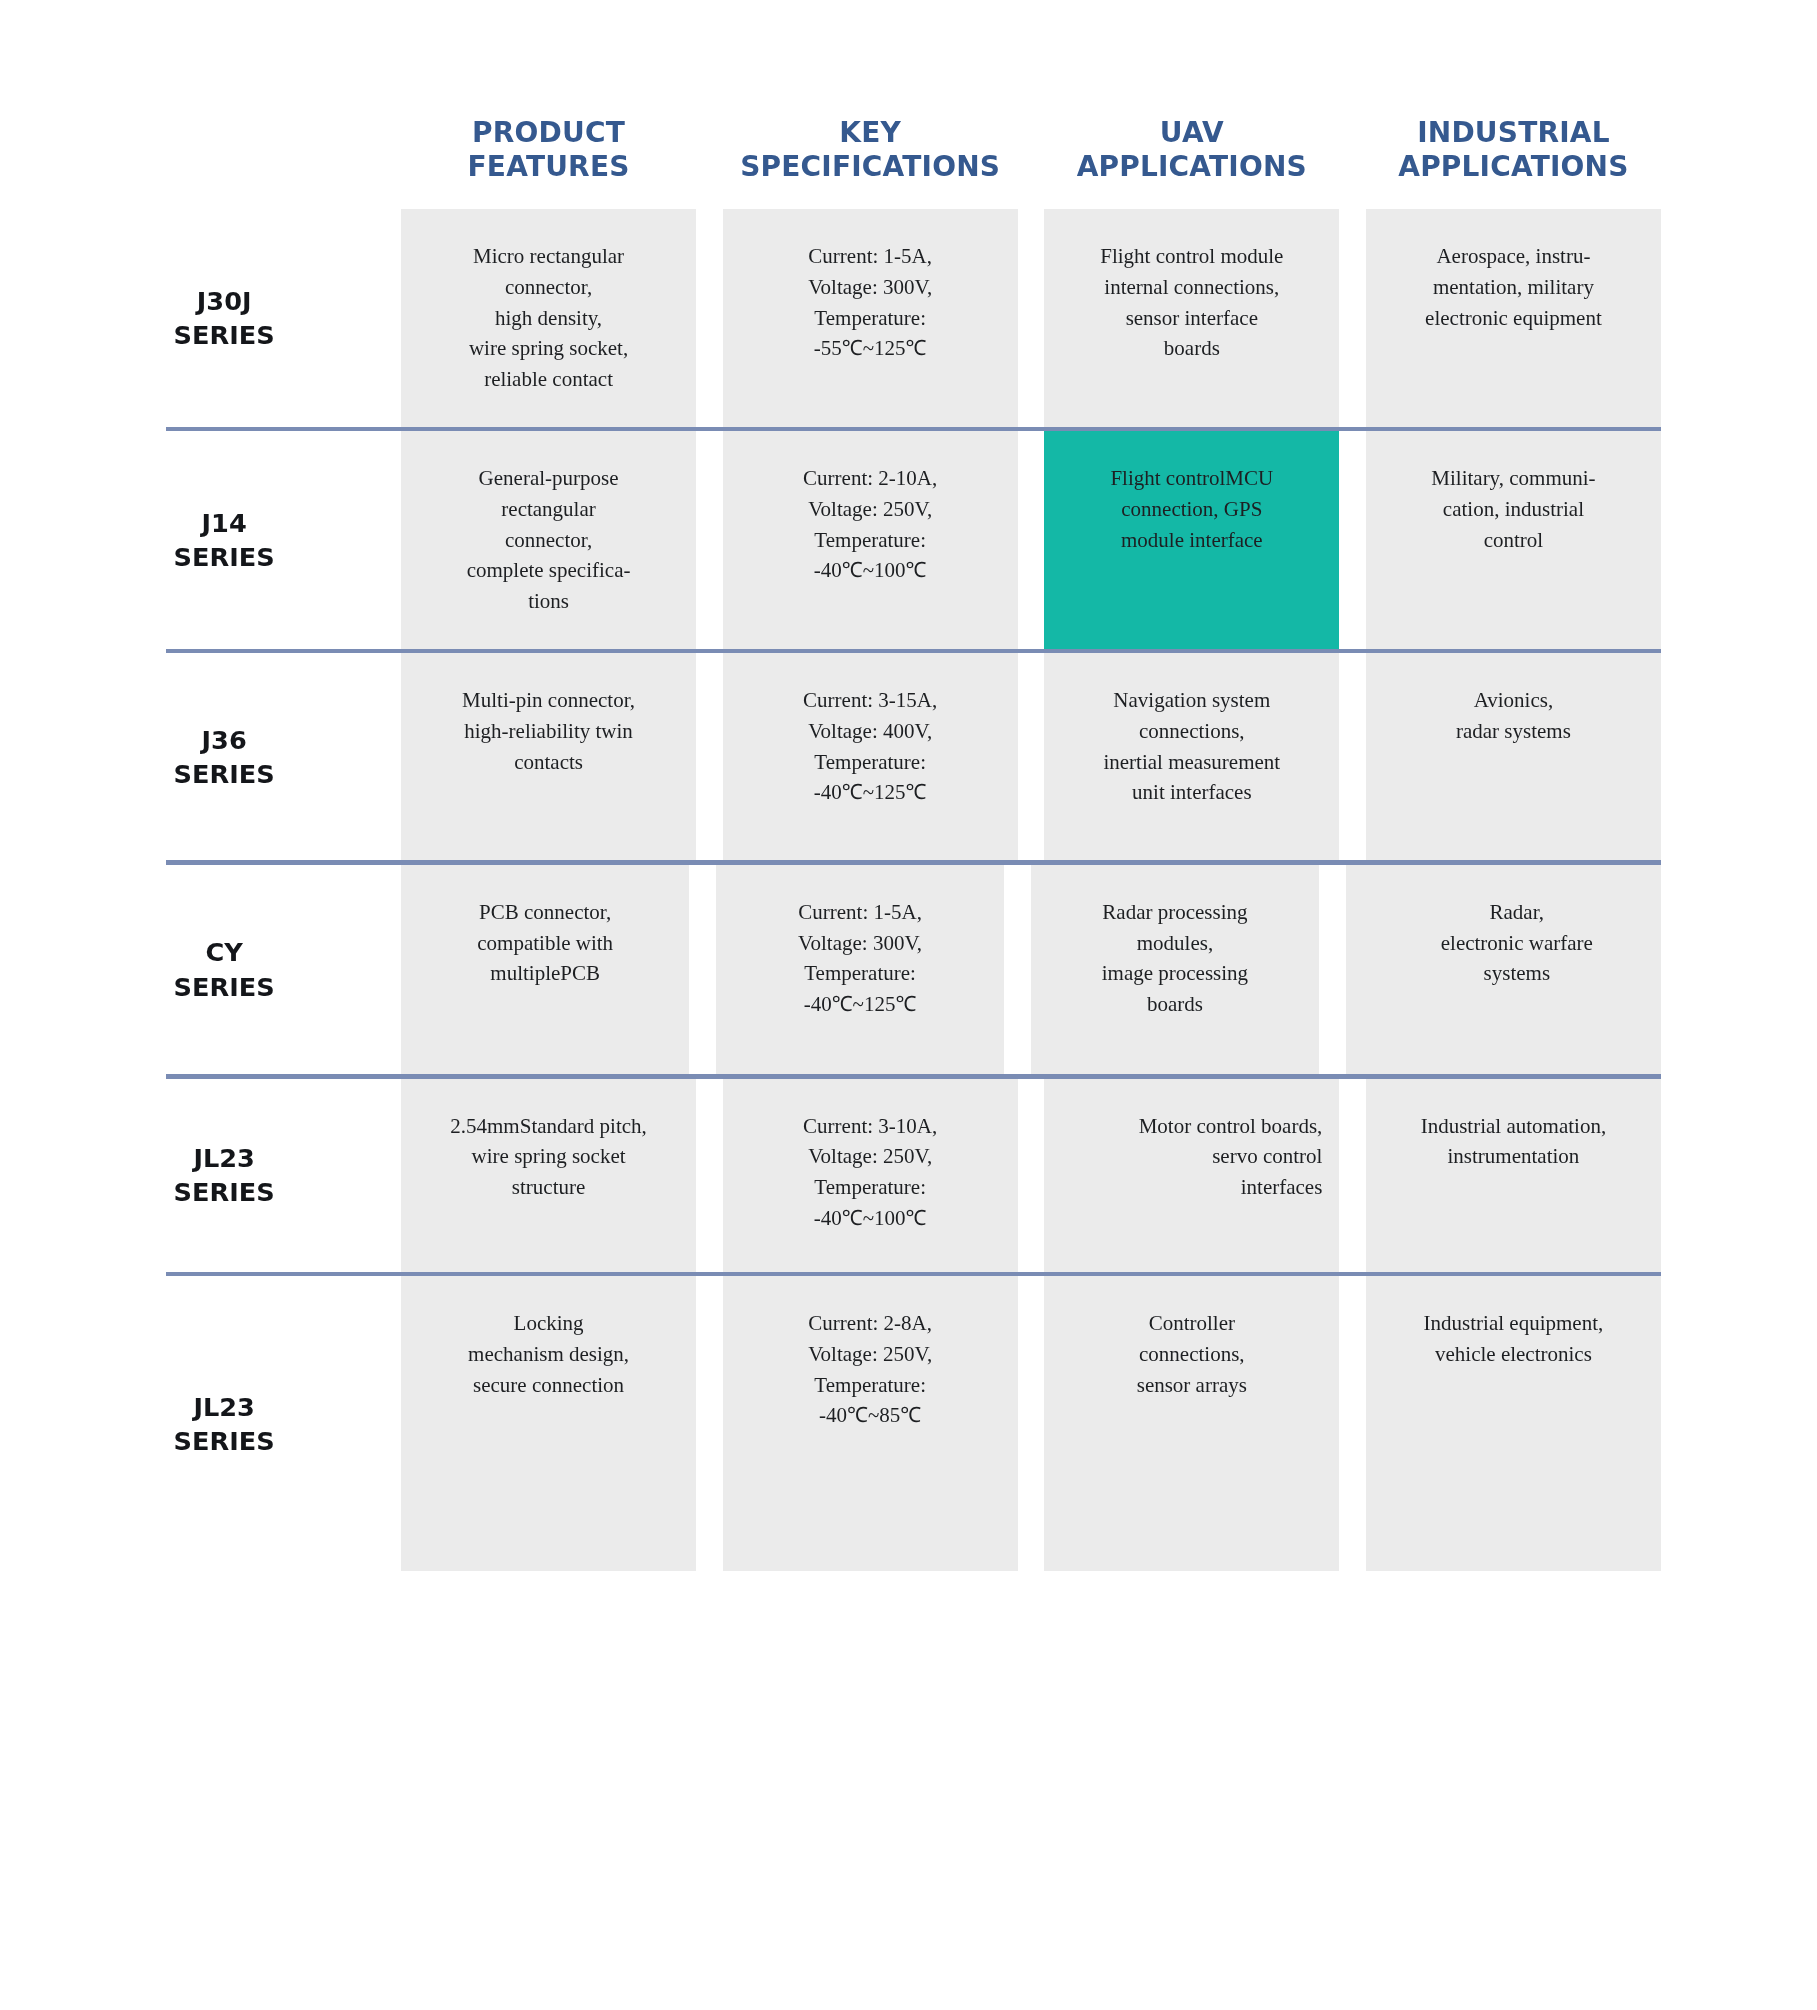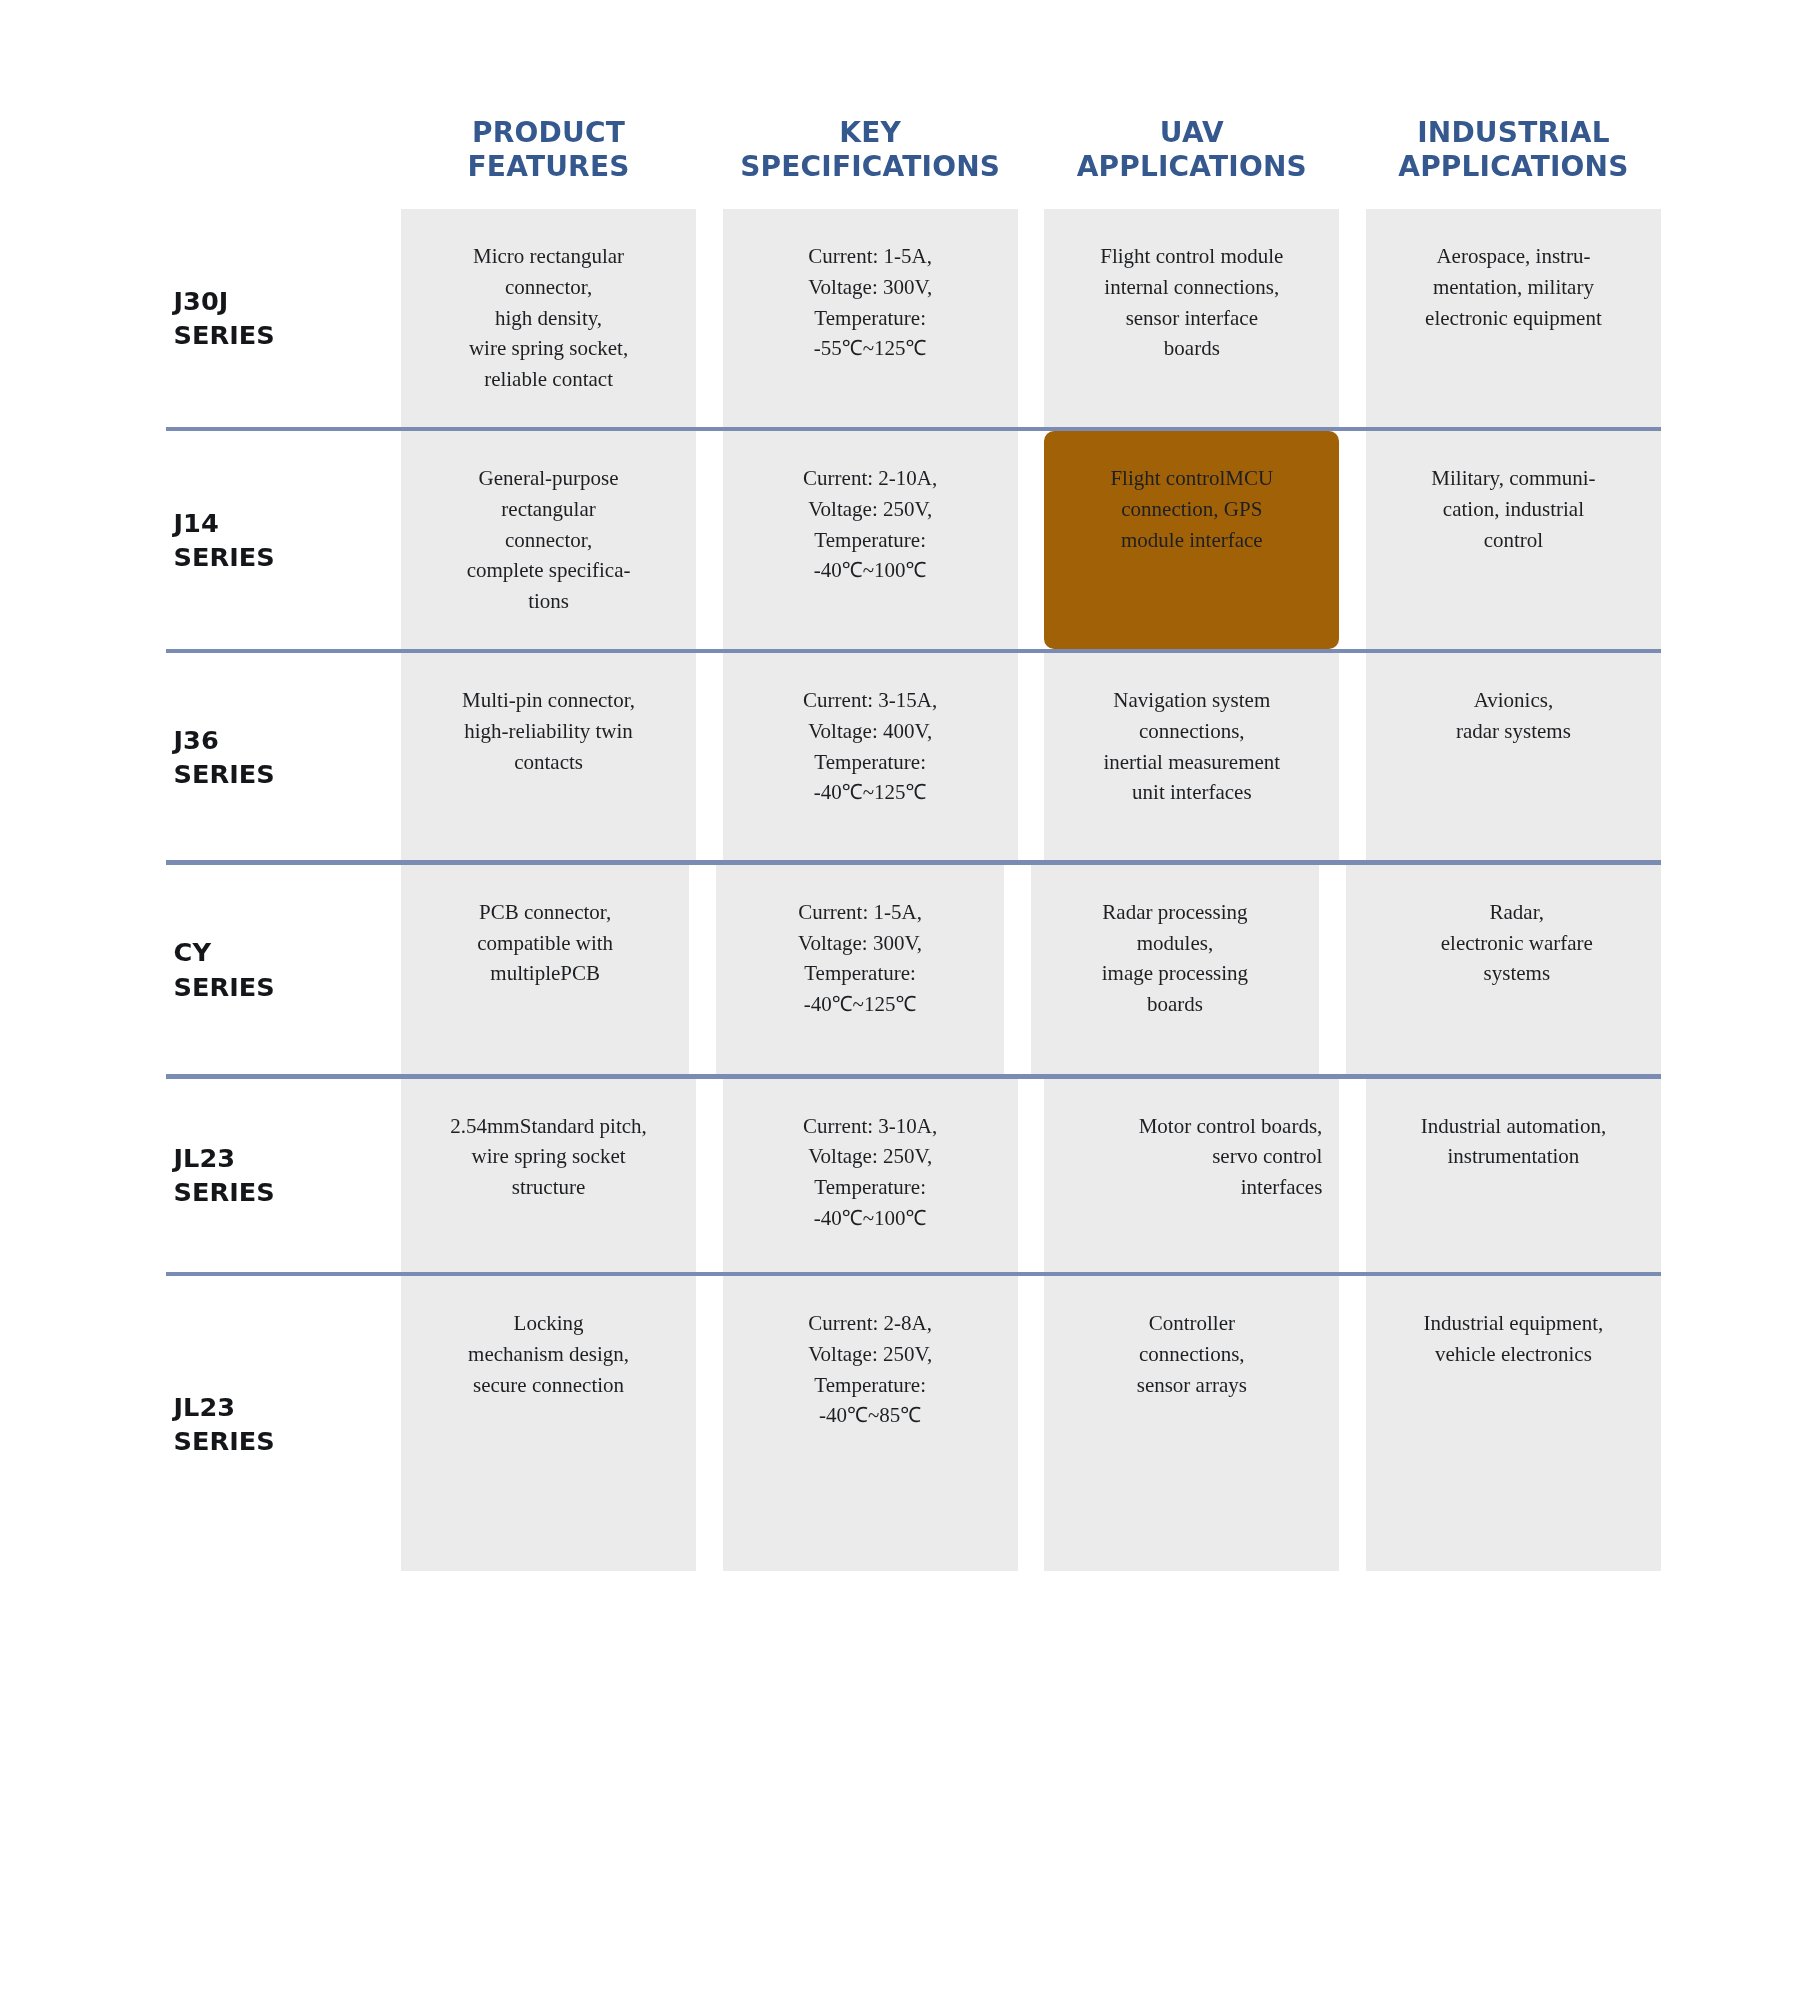--- a/index.html
+++ b/index.html
@@ -72,21 +72,21 @@
     align-items:center;
     padding-left:7.6px;
     padding-right:9.5px;
   }
   .label-inner{
     font-weight:bold;
     font-size:25.6px;
     line-height:1.34;
     color:#14161a;
   }
-  .label-inner span{display:block;}
+  .label-inner span{display:block;text-align:center;}
   .cell{
     flex:1 1 0;
     background:#ebebeb;
     box-sizing:border-box;
     text-align:center;
     font-size:21px;
     line-height:1.46;
     color:#1d1f22;
     padding:32px 17px 32px;
     display:flex;
@@ -200,21 +200,21 @@
           <div class="gap"></div>
           <div class="cell" style="background: rgb(235, 235, 235);">
             <div class="inner">
               <span>Current: 2-10A,</span>
               <span>Voltage: 250V,</span>
               <span>Temperature:</span>
               <span>-40℃~100℃</span>
             </div>
           </div>
           <div class="gap"></div>
-          <div class="cell" style="background: #a16207; border-radius: 10px;">
+          <div class="cell" style="background: #14b8a6;">
             <div class="inner">
               <span>Flight controlMCU</span>
               <span>connection, GPS</span>
               <span>module interface</span>
             </div>
           </div>
           <div class="gap"></div>
           <div class="cell" style="background: rgb(235, 235, 235);">
             <div class="inner">
               <span>Military, communi-</span>

